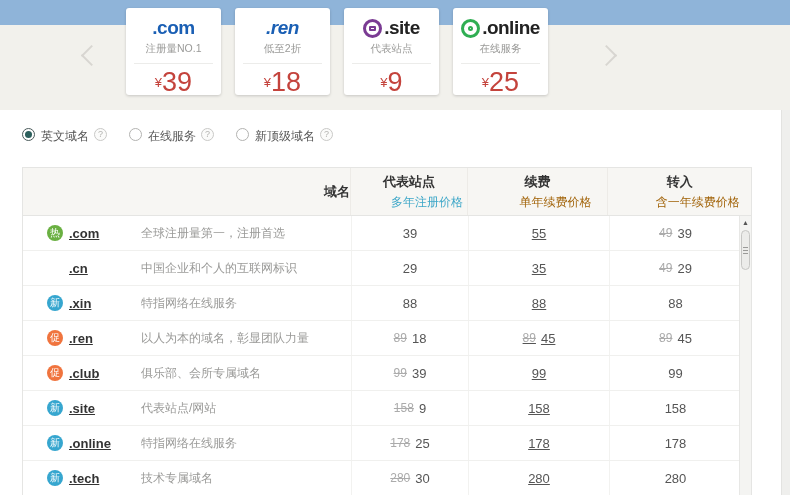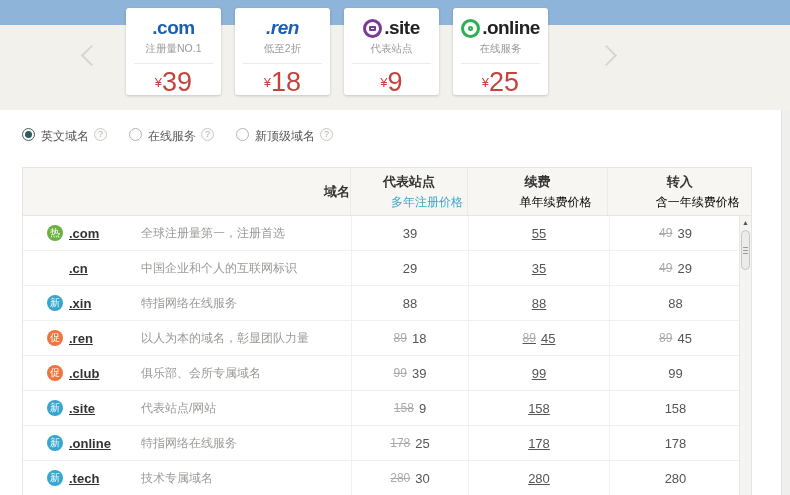--- a/index.html
+++ b/index.html
@@ -43,21 +43,21 @@
   .filter-label { margin-right:5px; }
   .help { width:13px; height:13px; border:1px solid #c9c9c7; border-radius:50%;
           color:#b3b3b1; font-size:9px; line-height:11px; text-align:center; background:#fbfbfa; }
 
   
   .ptable { margin:22px 0 0 22px; width:730px; border:1px solid #e5e5e3; background:#fff; }
   .thead { display:flex; height:48px; background:#f7f6f3; border-bottom:1px solid #e5e5e3; }
   .th { display:flex; flex-direction:column; align-items:center; justify-content:center; }
   .th .t1 { font-size:13px; font-weight:bold; color:#333; }
   .th .t2 { font-size:12px; margin-top:3px;margin-left:36px; }
-  .t2.muted { color:#000000;font-family:Liberation Serif, serif; }
+  .t2.muted { color:#a16207;font-family:Liberation Serif, serif; }
   .t2.link  { color:#3ea7c8; cursor:pointer; }
   .hc1 { width:328px;align-items:flex-end; } .hc2 { width:117px; border-left:1px solid #edebe7; }
   .hc3 { width:141px; border-left:1px solid #edebe7; } .hc4 { width:144px; border-left:1px solid #edebe7; }
 
   .tbody { position:relative; }
   .trow { display:flex; height:35px; align-items:center; border-bottom:1px solid #f0f0ee; }
   .trow:last-of-type { border-bottom:none; }
   .c { height:100%; display:flex; align-items:center; }
   .c1 { width:328px; padding-left:24px; }
   .c2 { width:117px; } .c3 { width:141px;text-decoration:underline; } .c4 { width:132px; }

